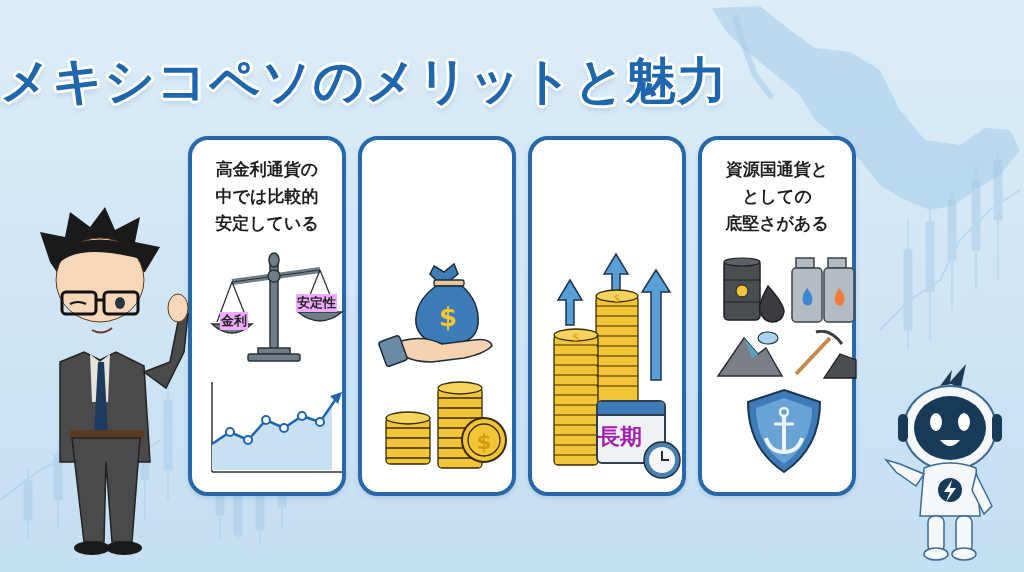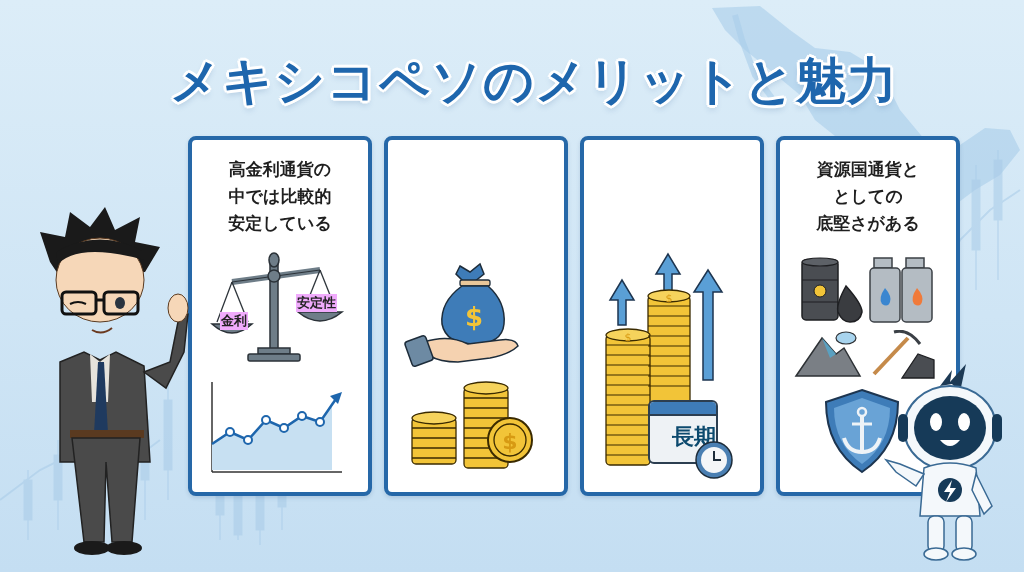--- a/index.html
+++ b/index.html
@@ -5,36 +5,35 @@
     * { box-sizing: border-box; margin: 0; padding: 0; }
     html, body { width: 1024px; height: 572px; overflow: hidden; }
     body {
       font-family: "DejaVu Sans", sans-serif;
       background: linear-gradient(180deg, #dcedf8 0%, #cfe5f5 55%, #c4def2 100%);
       position: relative;
     }
     .bg-layer { position: absolute; inset: 0; pointer-events: none; }
     .title {
       position: absolute; left: 0; right: 0; top: 48px;
-      text-align: center;
+      text-align: left;
       font-size: 50px; font-weight: bold;
       color: #1e66ad;
       letter-spacing: 1px;
       text-shadow:
         3px 0 0 #fff, -3px 0 0 #fff, 0 3px 0 #fff, 0 -3px 0 #fff,
         2px 2px 0 #fff, -2px -2px 0 #fff, 2px -2px 0 #fff, -2px 2px 0 #fff,
         0 4px 6px rgba(30,80,140,0.25);
-      margin-left: 44px;
     }
     .cards { position: absolute; left: 188px; top: 136px; display: flex; gap: 12px; }
     .card {
-      width: 184px; height: 360px;
+      width: 158px; height: 360px;
       background: #ffffff;
       border: 4px solid #2668a8;
-      border-radius: 8px;
+      border-radius: 20px;
       position: relative;
       box-shadow: 0 2px 4px rgba(20,60,110,0.15);
     }
     .card-title {
       position: absolute; left: 0; right: 0; top: 16px;
       text-align: center;
       font-size: 17px; font-weight: bold; line-height: 27px;
       color: #1f1f1f;
       white-space: pre-line;
     }
@@ -203,21 +202,21 @@
             <line x1="22" y1="175" x2="66" y2="175"></line>
             <line x1="22" y1="185" x2="66" y2="185"></line>
             <line x1="22" y1="195" x2="66" y2="195"></line>
             <line x1="22" y1="205" x2="66" y2="205"></line>
         </g>
         <text x="85" y="52" font-size="11" fill="#d79a13" text-anchor="middle" font-family="DejaVu Sans, sans-serif">$</text>
         <text x="44" y="91" font-size="11" fill="#d79a13" text-anchor="middle" font-family="DejaVu Sans, sans-serif">$</text>
       </svg>
       <div style="position:absolute;left:64px;top:150px;width:70px;height:64px;background:#eef2f5;border:2px solid #2c3e50;border-radius:6px;overflow:hidden">
         <div style="height:14px;background:#3e7cb8;border-bottom:2px solid #2c3e50"></div>
-        <div style="text-align:right;font-size:22px;font-weight:bold;color:#0c4a6e;margin-top:6px">長期</div>
+        <div style="text-align:left;font-size:22px;font-weight:bold;color:#a21caf;margin-top:6px">長期</div>
       </div>
       <svg width="40" height="40" viewBox="0 0 40 40" style="position:absolute;left:110px;top:190px">
         <circle cx="20" cy="20" r="18" fill="#4a7fb2" stroke="#1d2c3a" stroke-width="1.5"></circle>
         <circle cx="20" cy="20" r="13" fill="#f4f6f8"></circle>
         <polyline points="20,11 20,20 27,20" fill="none" stroke="#1d2c3a" stroke-width="2"></polyline>
       </svg>
     </div>
   </div>
 
   <div class="card">

